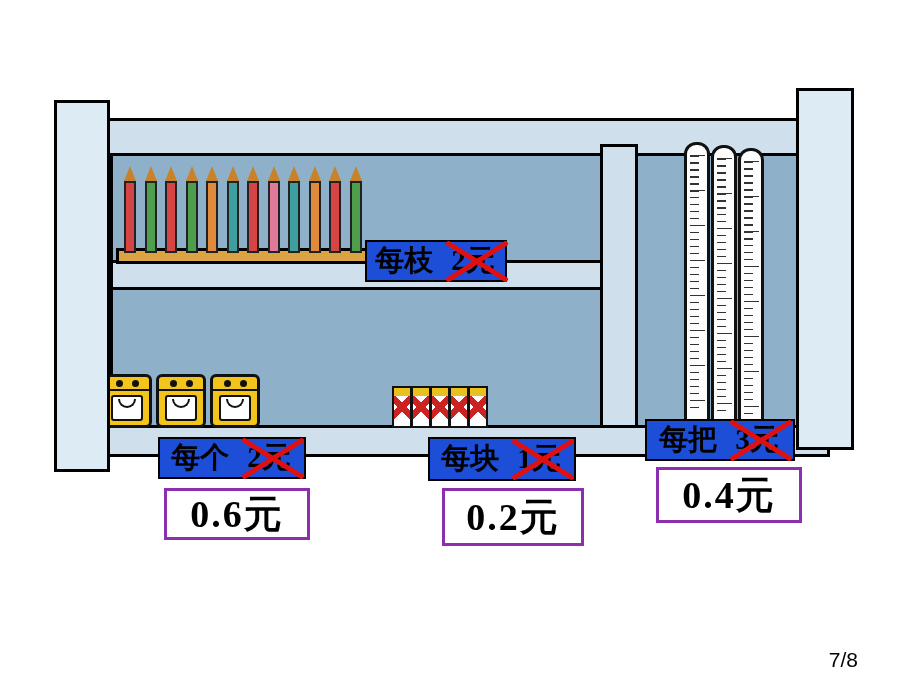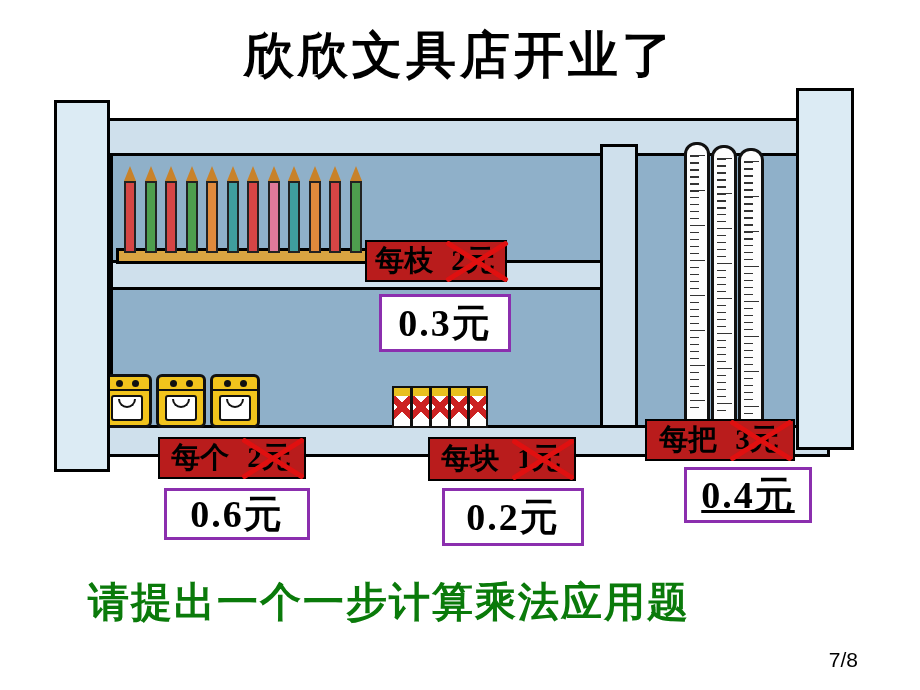--- a/index.html
+++ b/index.html
@@ -43,21 +43,21 @@
       #ffffff;}
   
   .ruler{position:absolute; width:26px; height:282px; background:#fdfdfd; border:3px solid #111;
     border-radius:12px 12px 3px 3px; box-sizing:border-box;}
   .ruler .ticks{position:absolute; left:3px; top:10px; bottom:8px; width:9px;
     background:repeating-linear-gradient(to bottom,#333 0 1.5px, transparent 1.5px 7px);}
   .ruler .ticks2{position:absolute; left:3px; top:10px; bottom:8px; width:15px;
     background:repeating-linear-gradient(to bottom,#333 0 1.5px, transparent 1.5px 35px);}
   
   .tag{
-    position:absolute; background:#b91c1c; border:2px solid #000; box-sizing:border-box;
+    position:absolute; background:#1d4ed8; border:2px solid #000; box-sizing:border-box;
     display:flex; align-items:center; justify-content:center;
     font-weight:bold; font-size:29px; color:#000; z-index:5;gap:16px;
   }
   .cross{position:relative; display:inline-block; padding:0 2px;}
   .cross::before,.cross::after{
     content:""; position:absolute; left:-8px; top:45%; width:72px; height:5px;
     background:var(--red); border-radius:2px; z-index:6;
   }
   .cross::before{transform:rotate(32deg);}
   .cross::after{transform:rotate(-32deg);}
@@ -73,21 +73,20 @@
   .page-num{
     position:absolute; right:62px; top:648px; font-size:21px; color:#000;
     font-family:"Liberation Sans", sans-serif;
   }
 </style>
 </head>
 <body>
 
 <div class="slide" style="--purple: #8b2fae; --red: #e01010; --green: #0a7a0a; --inner: #8fb0c9; --post: #cfe0ec;">
 
-  <div class="title">欣欣文具店开业了</div>
 
   <div class="shelf">
     <div class="piece interior"></div>
     <div class="piece topboard"></div>
     <div class="piece midshelf"></div>
     <div class="piece divider"></div>
     <div class="piece bottomshelf"></div>
 
     <div class="pencilbase"></div>
     <div>
@@ -193,36 +192,34 @@
       </div>
 
     <div class="piece leftpost"></div>
     <div class="piece rightpost"></div>
   </div>
 
   <div class="tag" style="left:365px; top:240px; width:142px; height:42px;">
     <span>每枝</span>
       <span class="cross"><span>2元</span></span>
   </div>
-  <div class="price" style="left:379px; top:294px; width:132px; height:58px;">0.3元</div>
 
   <div class="tag" style="left:158px; top:437px; width:148px; height:42px;">
     <span>每个</span>
       <span class="cross"><span>2元</span></span>
   </div>
   <div class="price" style="left:164px; top:488px; width:146px; height:52px;">0.6元</div>
 
   <div class="tag" style="left:428px; top:437px; width:148px; height:44px;text-align:center;">
     <span>每块</span>
       <span class="cross"><span>1元</span></span>
   </div>
   <div class="price" style="left:442px; top:488px; width:142px; height:58px;">0.2元</div>
 
   <div class="tag" style="left:645px; top:419px; width:150px; height:42px;">
     <span>每把</span>
       <span class="cross"><span>3元</span></span>
   </div>
-  <div class="price" style="left:684px; top:467px; width:128px; height:56px;text-decoration:underline;">0.4元</div>
-
-  <div class="bottom-text">请提出一个一步计算乘法应用题</div>
+  <div class="price" style="left:656px; top:467px; width:146px; height:56px;">0.4元</div>
+
   <div class="page-num">7/8</div>
 
 </div>
 
 </body></html>

